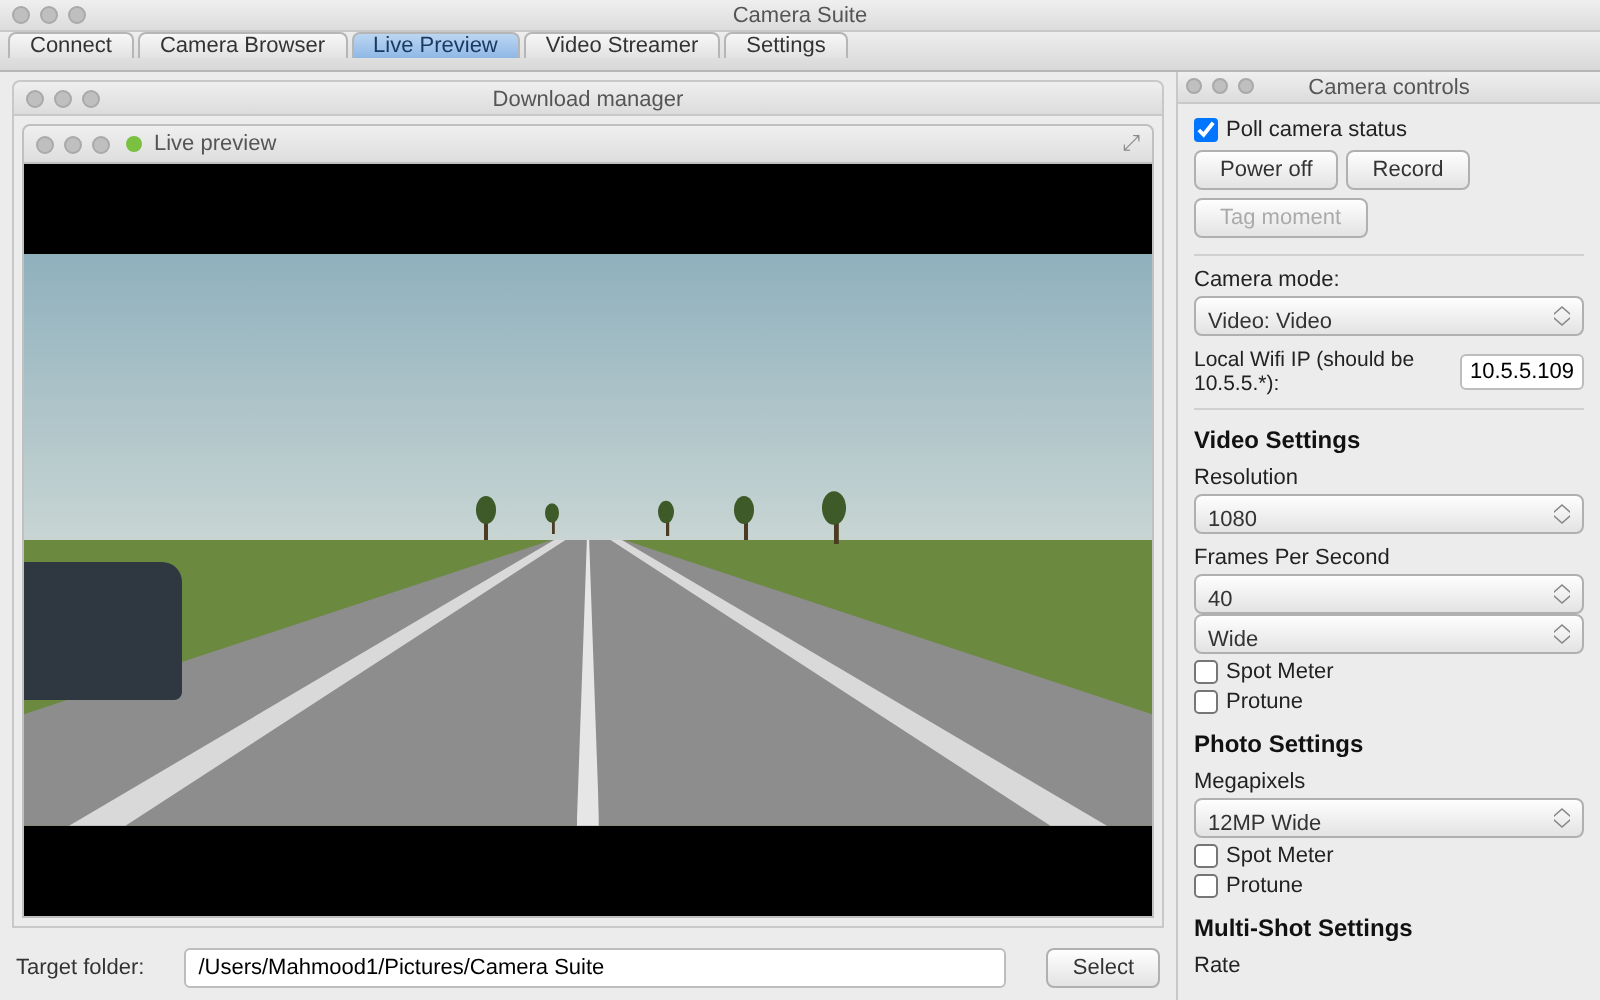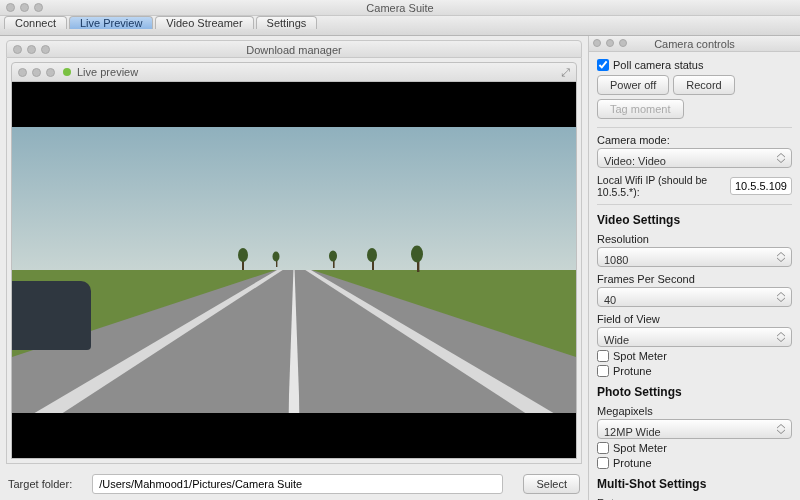--- a/index.html
+++ b/index.html
@@ -73,20 +73,23 @@
       <span></span>
       <span></span>
     </div>
   <span>Camera Suite</span>
 </div>
 
 <div class="tabs">
   <div class="tab">
       <span>Connect</span>
     </div>
+  <div class="tab">
+      <span>Camera Browser</span>
+    </div>
   <div class="tab active">
       <span>Live Preview</span>
     </div>
   <div class="tab">
       <span>Video Streamer</span>
     </div>
   <div class="tab">
       <span>Settings</span>
     </div>
 </div>
@@ -183,21 +186,20 @@
       <hr>
       <div class="section-h">Video Settings</div>
       <div class="field-label">Resolution</div>
       <div class="select">
           <span>1080</span>
         </div>
       <div class="field-label">Frames Per Second</div>
       <div class="select">
           <span>40</span>
         </div>
-      <div class="field-label">Field of View</div>
       <div class="select">
           <span>Wide</span>
         </div>
       <div class="chk-row">
           <input type="checkbox" style="">
           <span>Spot Meter</span>
         </div>
       <div class="chk-row">
           <input type="checkbox" style="">
           <span>Protune</span>

